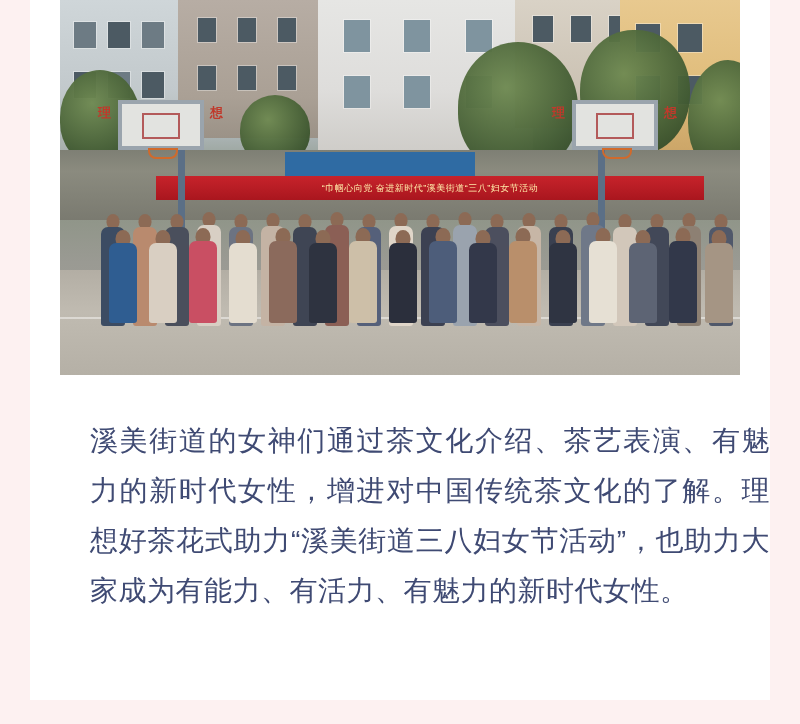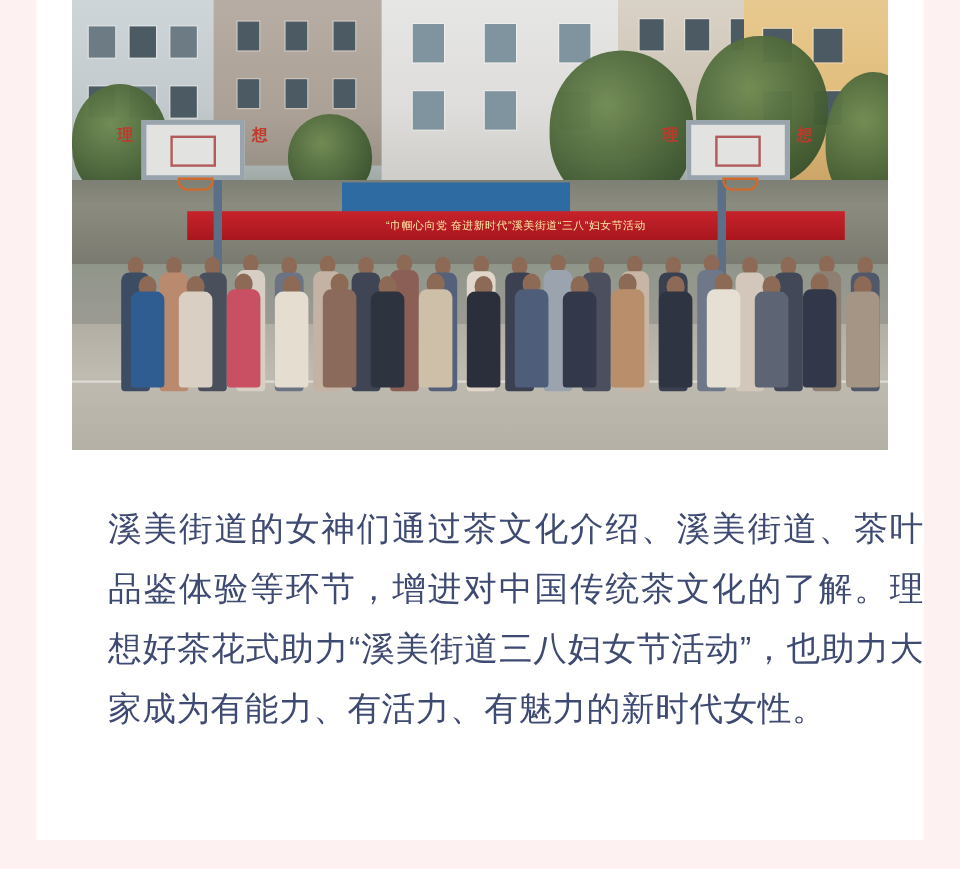--- a/index.html
+++ b/index.html
@@ -418,16 +418,16 @@
             </div>
           <div class="person" style="left:644px;height:96px;width:30px;">
               <div class="head" style="width:15px;height:17px;"></div>
               <div class="body" style="height:80px;width:28px;background:#a59584;"></div>
             </div>
         </div>
 
       </div>
     </div>
 
-    <div class="caption">溪美街道的女神们通过茶文化介绍、溪美街道、茶叶品鉴体验等环节，增进对中国传统茶文化的了解。理想好茶花式助力“溪美街道三八妇女节活动”，也助力大家成为有能力、有活力、有魅力的新时代女性。</div>
+    <div class="caption">溪美街道的女神们通过茶文化介绍、茶艺表演、有魅力的新时代女性，增进对中国传统茶文化的了解。理想好茶花式助力“溪美街道三八妇女节活动”，也助力大家成为有能力、有活力、有魅力的新时代女性。</div>
 
   </div>
 </div>
 
 </body></html>

